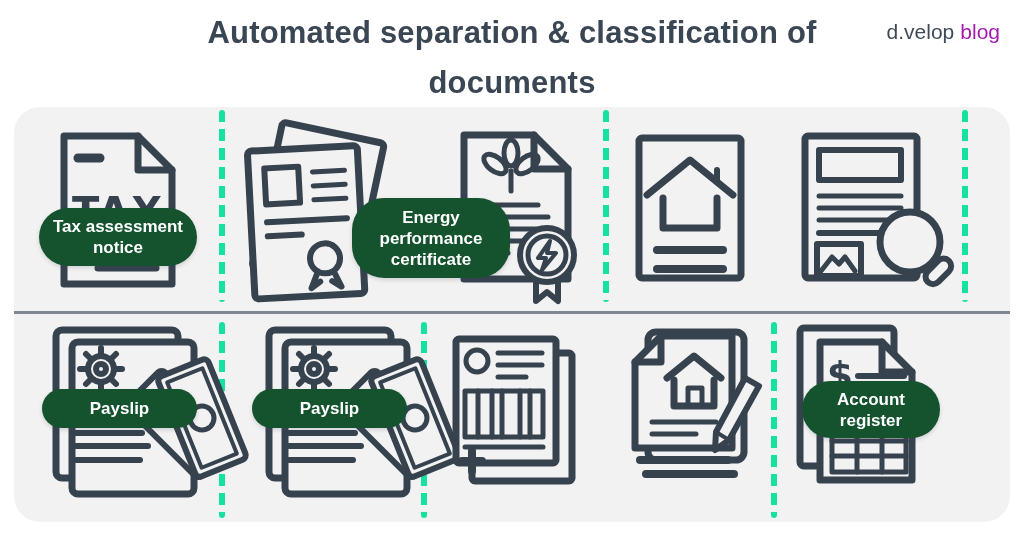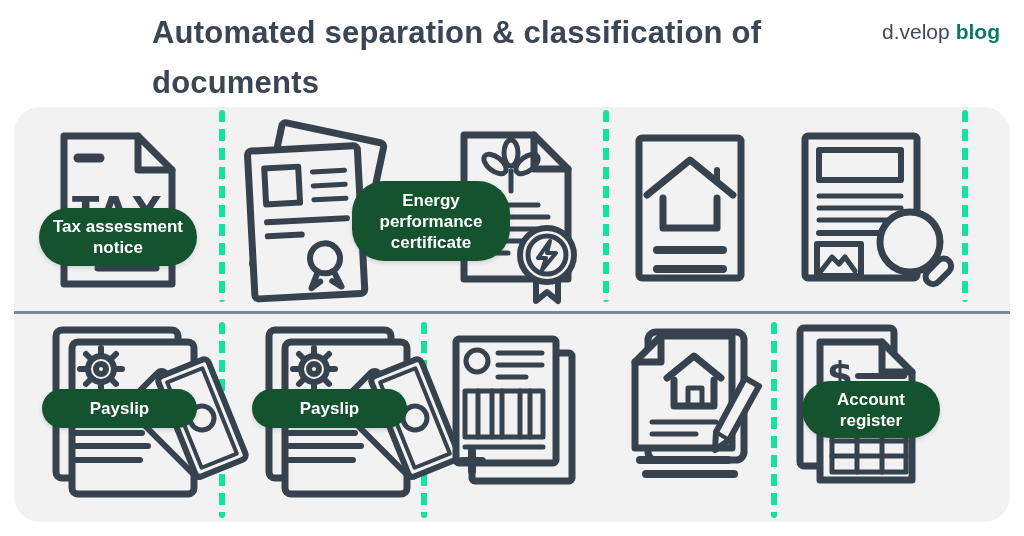--- a/index.html
+++ b/index.html
@@ -1,22 +1,22 @@
 <!DOCTYPE html>
 <html><head>
 <meta charset="utf-8">
 <style>
   html,body{margin:0;padding:0;background:#ffffff;}
   .canvas{position:relative;width:1024px;height:536px;background:#ffffff;
           font-family:"Liberation Sans",sans-serif;overflow:hidden;}
-  .title{position:absolute;left:152px;top:8px;width:720px;text-align:left;
+  .title{position:absolute;left:152px;top:8px;width:720px;text-align:center;
          font-size:31px;line-height:50px;font-weight:bold;color:#3a4653;letter-spacing:.2px;}
   .logo{position:absolute;right:24px;top:20px;font-size:21px;color:#3e4a57;white-space:nowrap;}
   .logo .b{font-weight:normal;}
-  .logo .s{font-weight:bold;color:#0f766e;margin-left:6px;}
+  .logo .s{font-weight:normal;color:#a21caf;margin-left:6px;}
   .panel{position:absolute;left:14px;top:107px;width:996px;height:415px;
          background:#f2f2f2;border-radius:26px;}
   .hdiv{position:absolute;left:14px;top:311px;width:996px;height:3px;background:#7f8894;}
   .vdash{position:absolute;width:6px;border-radius:3px;
          background-image:repeating-linear-gradient(to bottom,#15e2a0 0 12px,transparent 12px 19px);}
   .vd-t{top:110px;height:192px;}
   .vd-b{top:322px;height:196px;}
   .pill{position:absolute;background:#14532d;color:#ffffff;font-weight:bold;font-size:17px;
         line-height:21px;text-align:center;display:flex;align-items:center;justify-content:center;
         border-radius:32px;padding:8px 10px;box-sizing:border-box;z-index:3;
@@ -216,18 +216,18 @@
       <text class="txt" x="48" y="66" text-anchor="middle" font-size="38">$</text>
       <path class="t6" d="M66 54 H112"></path>
       <g class="t5">
           <rect x="40" y="104" width="74" height="46"></rect>
         <path d="M65 104 V150 M90 104 V150 M40 119 H114 M40 134 H114"></path>
         </g>
     </g>
   </svg>
 
   <div class="pill" style="left:39px;top:208px;width:158px;height:58px">Tax assessment notice</div>
-  <div class="pill" style="left:352px;top:181px;width:158px;height:80px">Energy performance certificate</div>
+  <div class="pill" style="left:352px;top:198px;width:158px;height:80px">Energy performance certificate</div>
   <div class="pill" style="left:42px;top:389px;width:155px;height:39px">Payslip</div>
   <div class="pill" style="left:252px;top:389px;width:155px;height:39px">Payslip</div>
   <div class="pill" style="left:802px;top:381px;width:138px;height:57px">Account register</div>
 
 </div>
 
 </body></html>

